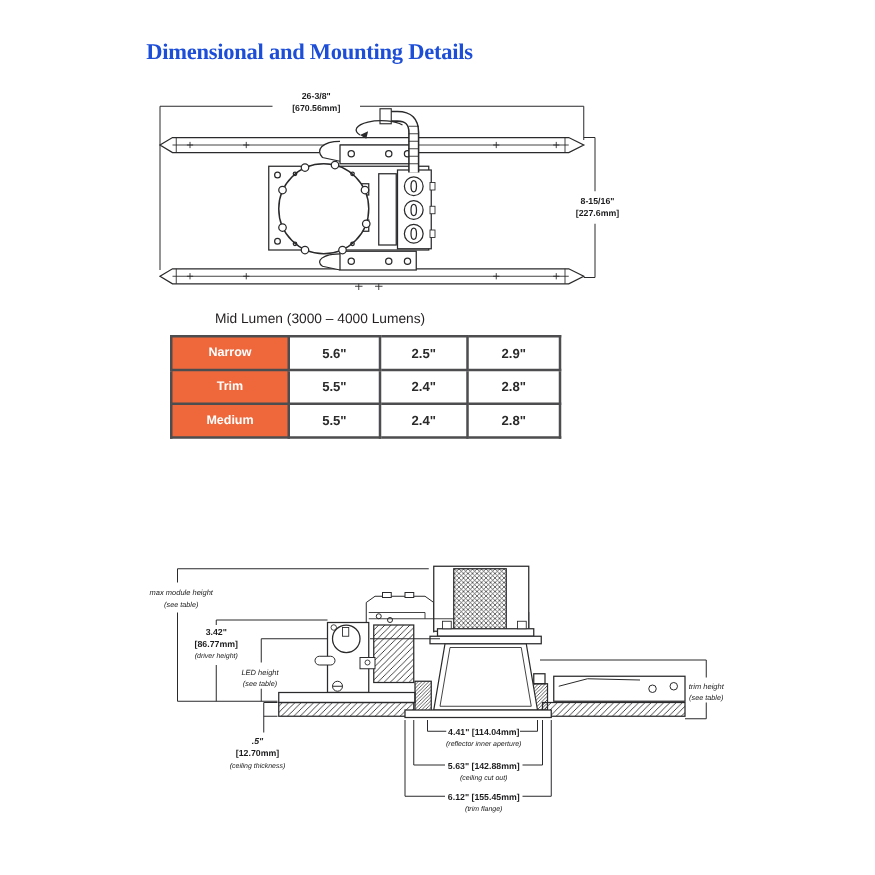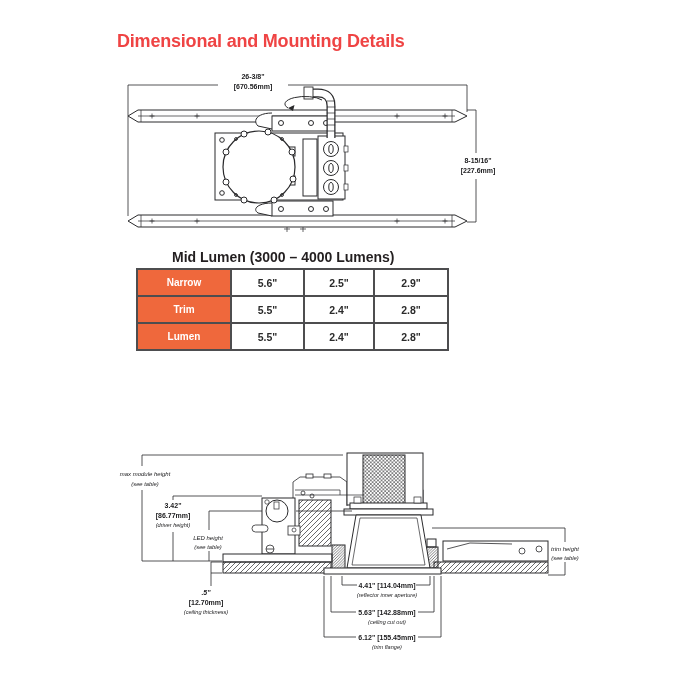--- a/index.html
+++ b/index.html
@@ -1,24 +1,24 @@
 <!DOCTYPE html>
 <html><head>
 <meta charset="utf-8">
 <style>
   html,body{margin:0;padding:0;background:#fff;}
   #page{position:relative;width:700px;height:700px;background:#ffffff;overflow:hidden;
         font-family:"Liberation Sans",sans-serif;color:#231F20;}
-  #title{position:absolute;left:117px;top:31px;font-size:18px;font-weight:700;color:#ef4444;letter-spacing:-0.2px;}
+  #title{position:absolute;left:117px;top:31px;font-size:18px;font-weight:700;color:#1d4ed8;letter-spacing:-0.2px;font-family:Liberation Serif, serif;}
   svg{position:absolute;}
   #topview{left:110px;top:60px;}
   #section{left:105px;top:448px;}
   .svgtxt{font-family:"Liberation Sans",sans-serif;fill:#1b1b1d;}
 
-  #tbl-caption{position:absolute;left:141px;top:249px;font-size:14px;font-weight:700;color:#231F20;padding-left:31px;}
+  #tbl-caption{position:absolute;left:141px;top:249px;font-size:11px;font-weight:400;color:#231F20;padding-left:31px;}
   #dim-table{position:absolute;left:136px;top:268px;border-collapse:collapse;table-layout:fixed;width:311px;}
   #dim-table th,#dim-table td{border:2px solid #4D4D4F;padding:1px 2px;text-align:center;vertical-align:middle;}
   #dim-table th{background:#EF683C;color:#fff;font-size:10px;font-weight:700;height:33px;line-height:1.25;}
   #dim-table td{height:23px;margin-left:48px;}
   #dim-table td.rowlabel{background:#EF683C;color:#fff;font-size:10px;font-weight:700;}
   #dim-table td.val{font-size:10.5px;font-weight:700;color:#2b2b2b;background:#fff;}
 </style>
 </head>
 <body>
 
@@ -138,21 +138,21 @@
       <td class="val">2.5"</td>
       <td class="val">2.9"</td>
     </tr>
     <tr>
       <td class="rowlabel">Trim</td>
       <td class="val">5.5"</td>
       <td class="val">2.4"</td>
       <td class="val">2.8"</td>
     </tr>
     <tr>
-      <td class="rowlabel">Lumen</td>
+      <td class="rowlabel">Medium</td>
       <td class="val">5.5"</td>
       <td class="val">2.4"</td>
       <td class="val">2.8"</td>
     </tr>
   </tbody>
     </table>
 
   <svg id="section" width="495" height="212" viewBox="105 450 495 212">
     <defs>
       <pattern id="hatch" width="5" height="5" patternUnits="userSpaceOnUse">

